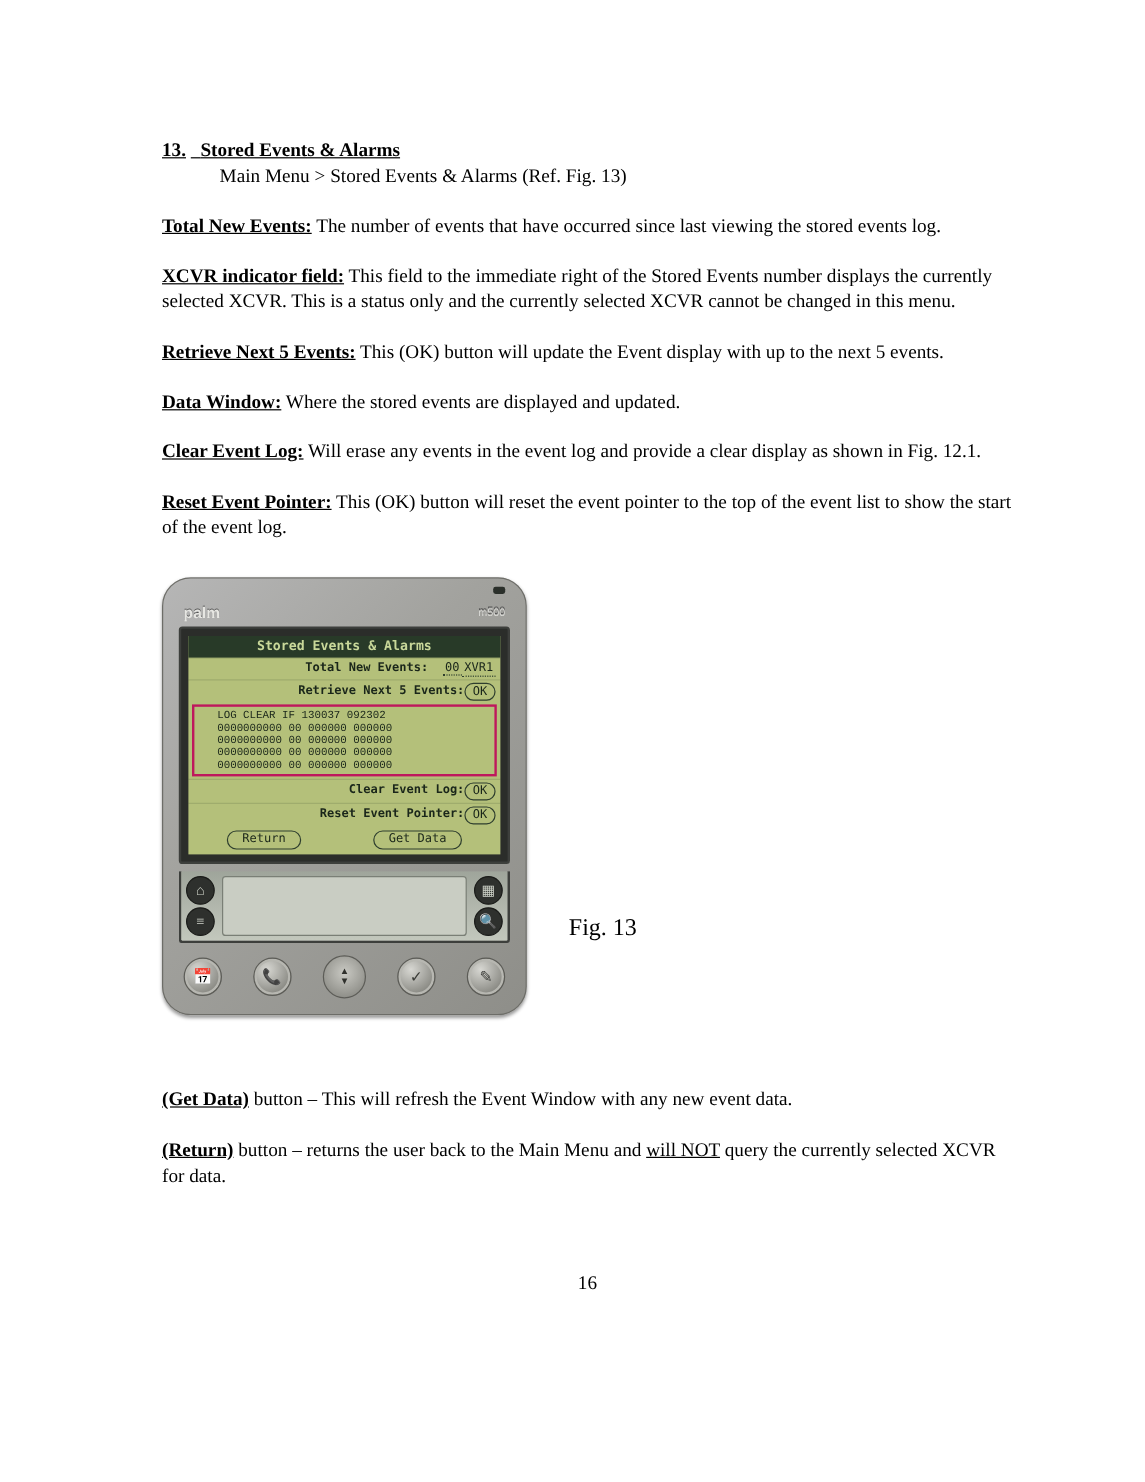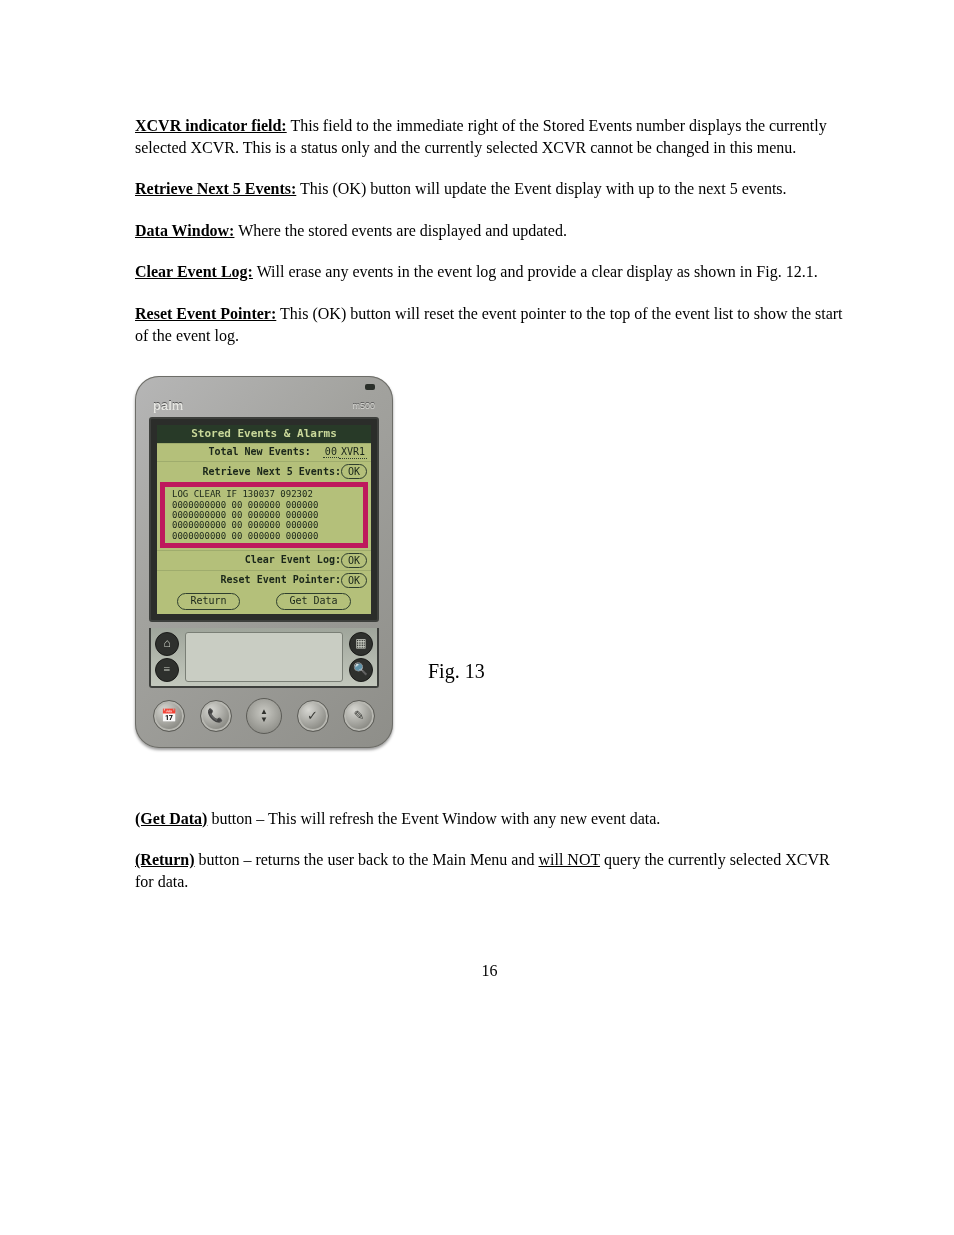--- a/index.html
+++ b/index.html
@@ -40,21 +40,21 @@
   }
   .fig-caption {
     margin-left: 35px;
     font-family: "Times New Roman", Times, serif;
     font-size: 20px;
     align-self: center;
     padding-top: 220px;
   }
   
   .device {
-    width: 258px;
+    width: 304px;
     background: linear-gradient(135deg,#b6b6b6,#a2a29e 40%,#8e8e89);
     border-radius: 24px;
     padding: 8px 8px 12px 8px;
     box-shadow: inset 0 0 0 1px #6d6d68, 0 2px 3px rgba(0,0,0,.4);
     box-sizing: border-box;
   }
   .device-top {
     height: 12px;
     position: relative;
   }
@@ -106,25 +106,26 @@
   .lcd-btn {
     border:1px solid #2e3e2e;
     border-radius:9px;
     padding:0 6px;
     font-size:10px;
     font-weight:normal;
     line-height:13px;
     background:transparent;
   }
   .lcd-log {
-    border:5px solid #be185d;
+    border:2px solid #be185d;
     margin:1px 3px 2px 3px;
-    padding:2px 7px;
+    padding:2px 19px;
     font-size:9px;
     line-height:1.15;
+    font-family:Liberation Mono, monospace;
   }
   .lcd-bottom-btns {
     display:flex;
     justify-content:space-around;
     padding:3px 2px 4px 2px;
   }
   .lcd-pillbtn {
     border:1px solid #2e3e2e;
     border-radius:9px;
     padding:1px 12px;
@@ -185,21 +186,29 @@
     margin-top:70px;
     font-family:"Times New Roman", serif;
     font-size:16px;
   }
 </style>
 </head>
 <body>
 
 <div class="page">
 
-
+  <p class="para">
+    <span class="section-heading">13.</span>
+    <span class="section-heading">&nbsp;&nbsp;</span><span class="section-heading">Stored Events &amp; Alarms</span><br>
+    <span class="indent">Main Menu &gt; Stored Events &amp; Alarms   (Ref. Fig. 13)</span>
+  </p>
+
+  <p class="para">
+    <span class="label-bold-ul">Total New Events:</span><span>  The number of events that have occurred since last viewing the stored events log.</span>
+  </p>
 
   <p class="para">
     <span class="label-bold-ul">XCVR indicator field:</span><span>  This field to the immediate right of the Stored Events number displays the currently selected XCVR.  This is a status only and the currently selected XCVR cannot be changed in this menu.</span>
   </p>
 
   <p class="para">
     <span class="label-bold-ul">Retrieve Next 5 Events:</span><span>  This (OK) button will update the Event display with up to the next 5 events.</span>
   </p>
 
   <p class="para">

